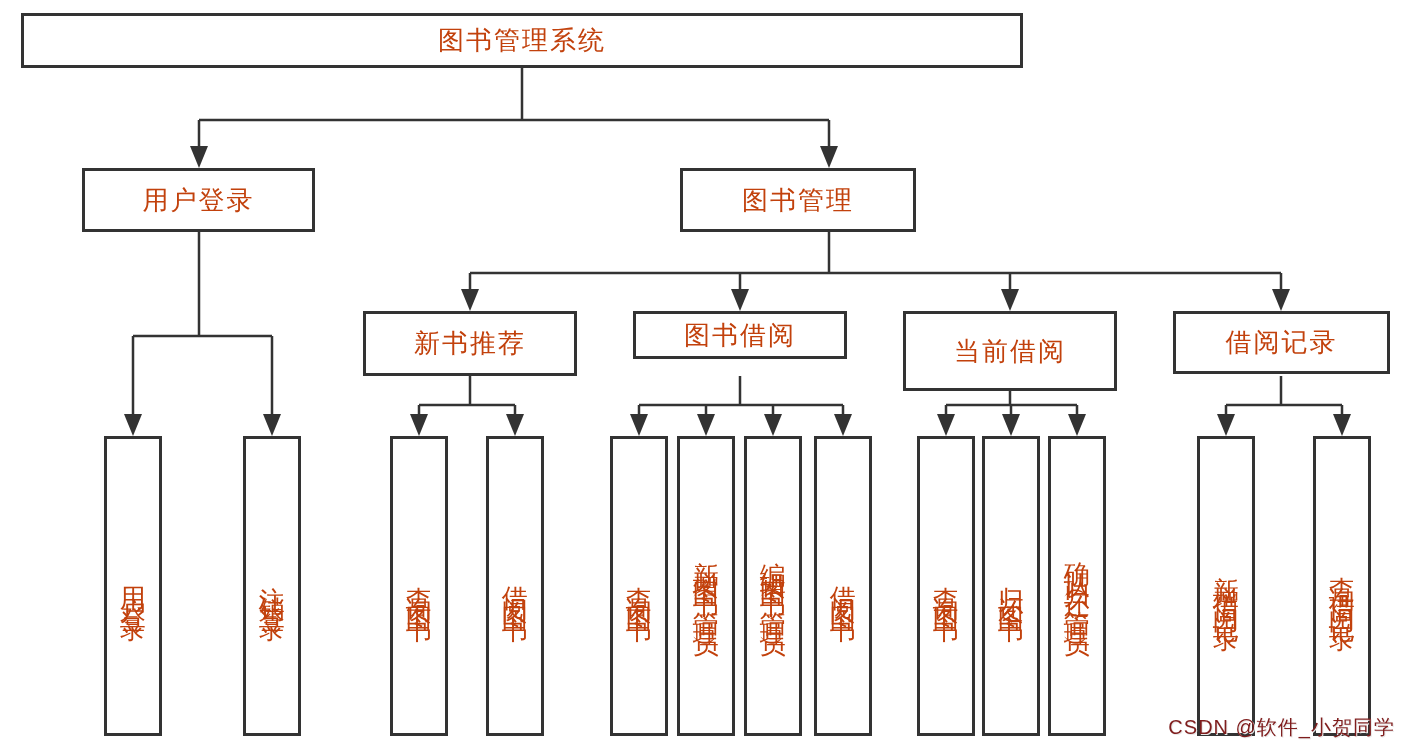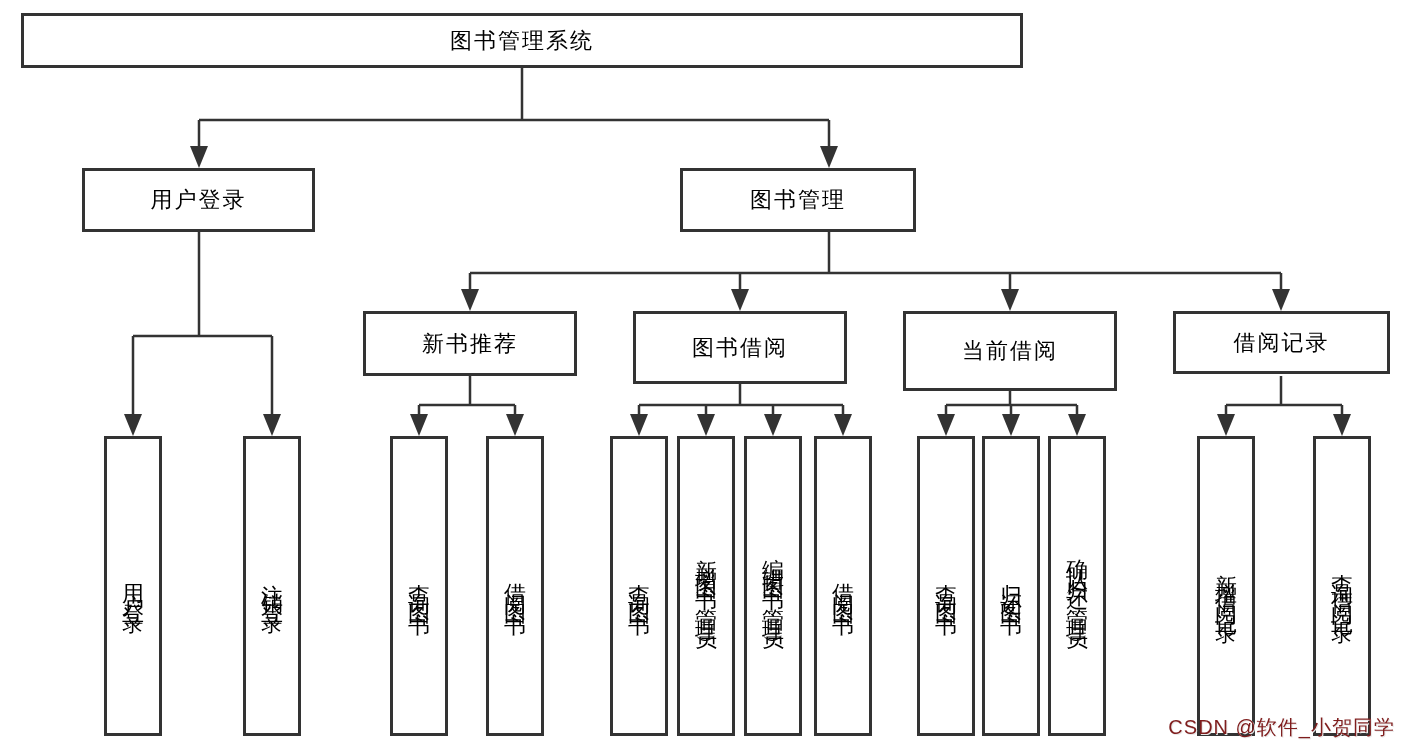--- a/index.html
+++ b/index.html
@@ -13,22 +13,22 @@
   .connectors{position:absolute;left:0;top:0;z-index:1;}
   .box{
     position:absolute;
     box-sizing:border-box;
     border:3px solid #333333;
     background:#ffffff;
     display:flex;align-items:center;justify-content:center;
     z-index:2;
   }
   .lbl{
-    font-size:22px;
-    color:#000000;
+    font-size:26px;
+    color:#c2410c;
     letter-spacing:2px;
     white-space:nowrap;
   }
   .leaf .lbl{
     writing-mode:vertical-rl;
     text-orientation:mixed;
     letter-spacing:10px;
     white-space:normal;
     line-height:1.1;
   }
@@ -94,21 +94,21 @@
   <div class="box" style="left:82px;top:168px;width:233px;height:64px">
     <span class="lbl">用户登录</span>
   </div>
   <div class="box" style="left:680px;top:168px;width:236px;height:64px">
     <span class="lbl">图书管理</span>
   </div>
 
   <div class="box" style="left:363px;top:311px;width:214px;height:65px">
     <span class="lbl">新书推荐</span>
   </div>
-  <div class="box" style="left:633px;top:311px;width:214px;height:73px">
+  <div class="box" style="left:633px;top:311px;width:214px;height:48px">
     <span class="lbl">图书借阅</span>
   </div>
   <div class="box" style="left:903px;top:311px;width:214px;height:80px">
     <span class="lbl">当前借阅</span>
   </div>
   <div class="box" style="left:1173px;top:311px;width:217px;height:63px">
     <span class="lbl">借阅记录</span>
   </div>
 
   <div class="box leaf" style="left:104px;top:436px;width:58px;height:300px">

